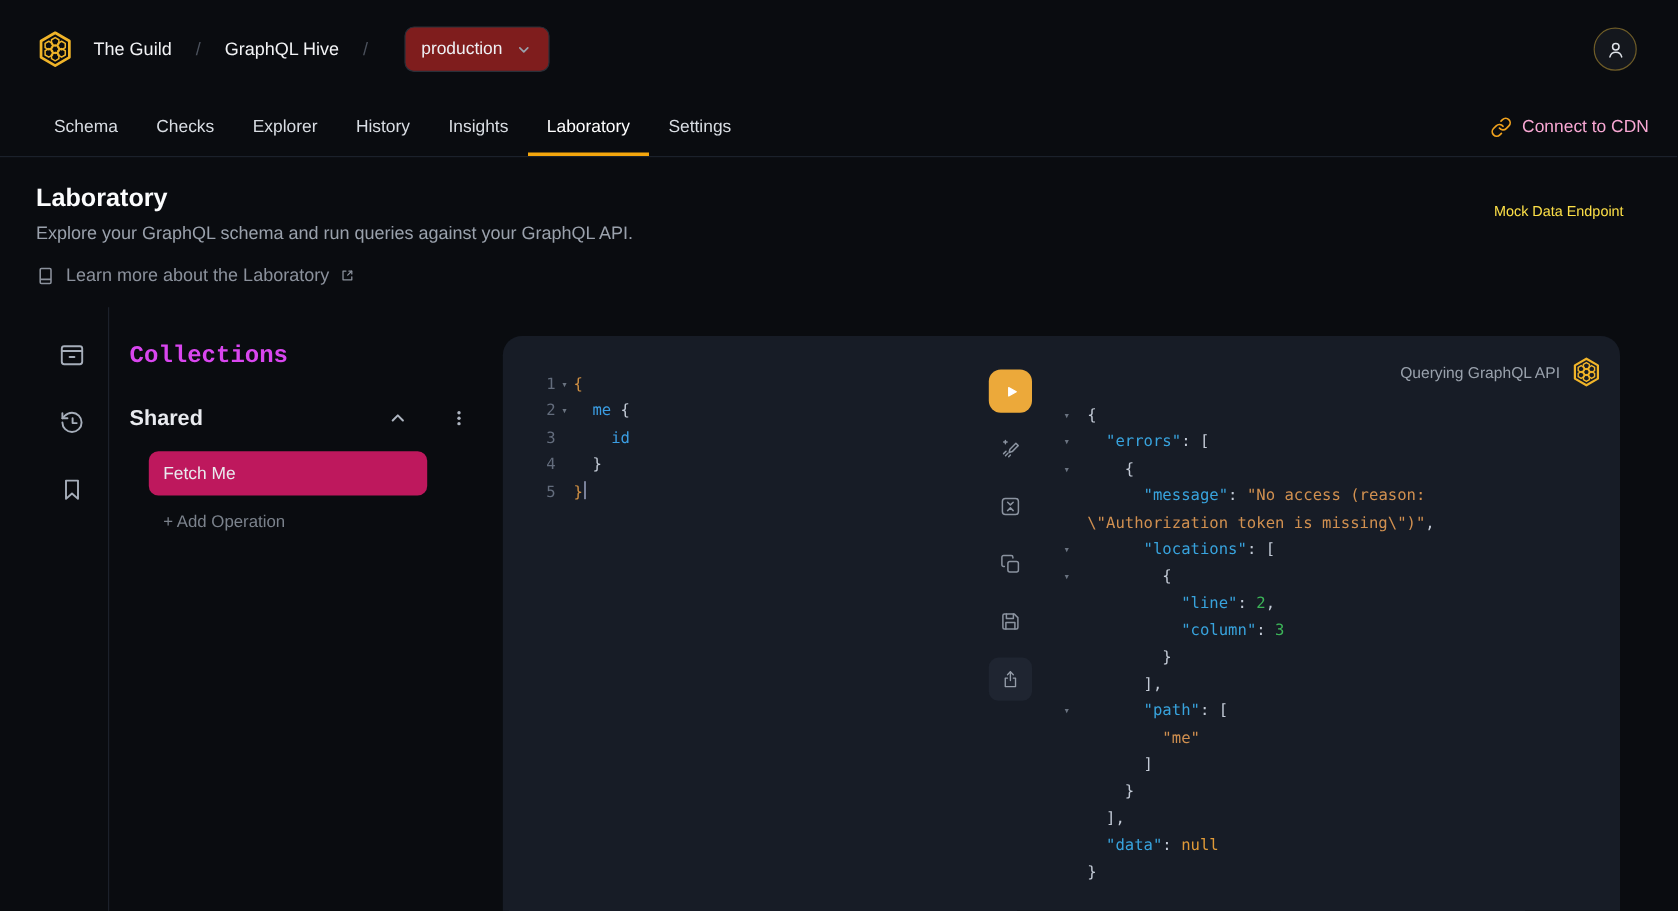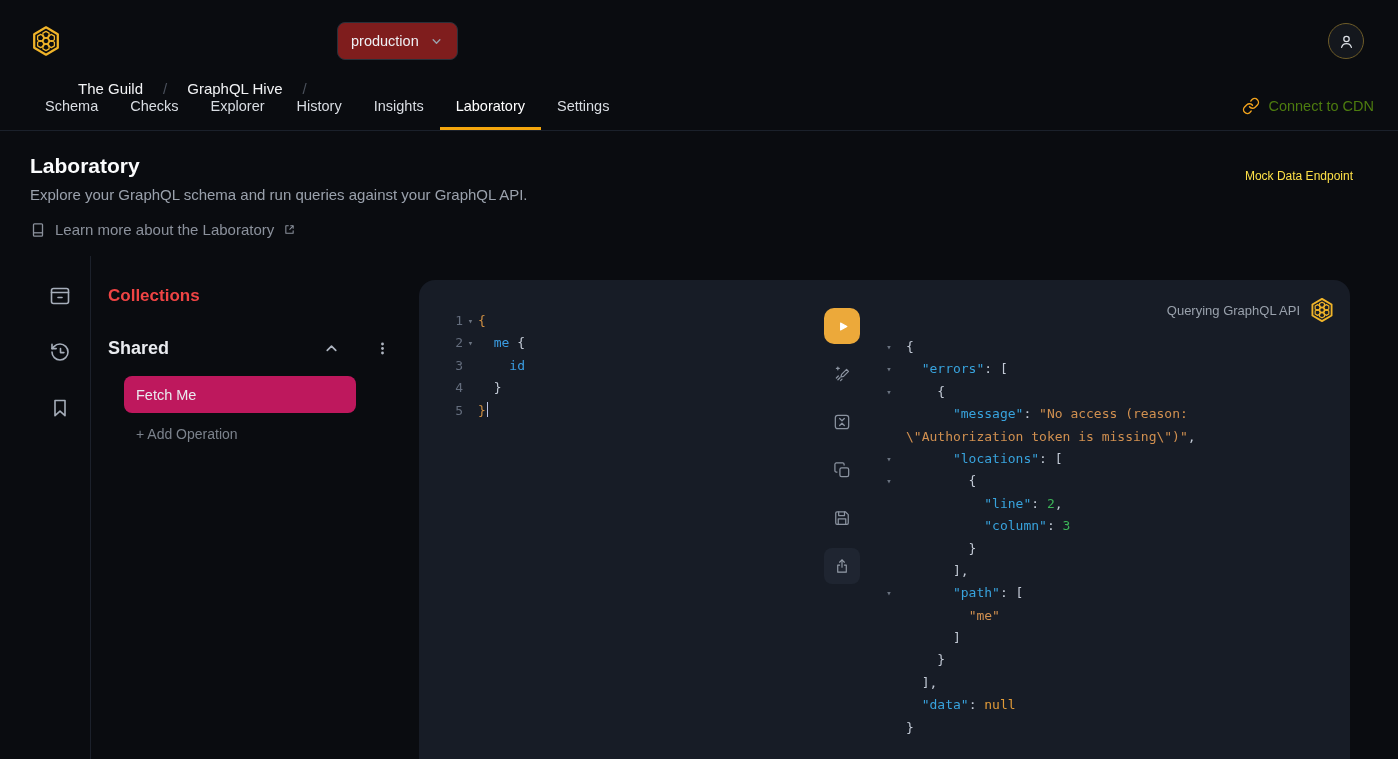--- a/index.html
+++ b/index.html
@@ -4,57 +4,57 @@
 <style>
   html,body{margin:0;padding:0;background:#0a0c10;}
   body{width:1398px;height:759px;position:relative;overflow:hidden;
        font-family:"Liberation Sans",sans-serif;color:#eef0f4;
        -webkit-font-smoothing:antialiased;}
   svg{display:block;}
 
   
   .header{position:absolute;top:0;left:0;right:0;height:82px;}
   .logo{position:absolute;left:30px;top:25px;}
-  .crumbs{position:absolute;left:78px;top:30px;height:22px;display:flex;align-items:center;gap:20px;font-size:15px;margin-top:47px;}
+  .crumbs{position:absolute;left:78px;top:30px;height:22px;display:flex;align-items:center;gap:20px;font-size:15px;}
   .crumb{color:#f2f3f5;}
   .crumb-sep{color:#4b515c;font-size:15px;}
   .target-btn{position:absolute;left:337px;top:22px;height:38px;box-sizing:border-box;
     display:flex;align-items:center;gap:10px;padding:0 13px;background:#7f1d1d;
     border:1px solid #2a3039;border-radius:8px;font-size:14.5px;color:#eef0f4;cursor:pointer;}
   .avatar{position:absolute;right:34px;top:23px;width:36px;height:36px;border-radius:50%;
     box-sizing:border-box;border:1px solid #6e5c28;background:#14171d;
     display:flex;align-items:center;justify-content:center;cursor:pointer;}
 
   
   .nav{position:absolute;top:82px;left:0;right:0;height:48px;border-bottom:1px solid #1b212b;}
   .tabs{position:absolute;left:29px;top:0;height:48px;display:flex;}
   .tab{padding:0 16px;display:flex;align-items:center;font-size:14.5px;color:#d9dde3;cursor:pointer;}
   .tab.active{color:#ffffff;box-shadow:inset 0 -3px 0 #f4a60d;}
   .cdn-link{position:absolute;right:24px;top:0;height:48px;display:flex;align-items:center;gap:8px;
-    color:#4d7c0f;font-size:14.5px;cursor:pointer;}
+    color:#f9a8d4;font-size:14.5px;cursor:pointer;}
 
   
   .page-head{position:absolute;top:130px;left:0;right:0;height:126px;}
   .h1{position:absolute;left:30px;top:24px;font-size:21px;font-weight:700;color:#fbfcfd;}
   .desc{position:absolute;left:30px;top:56px;font-size:15px;color:#9aa1ac;}
   .learn{position:absolute;left:30px;top:91px;display:flex;align-items:center;gap:9px;
     color:#8b919c;font-size:15px;cursor:pointer;}
   .endpoint-title{position:absolute;right:45px;top:39px;font-size:12px;font-weight:400;color:#fde047;}
   .query-row{position:absolute;right:32px;top:74px;display:flex;align-items:center;gap:13px;}
   .query-label{font-size:14px;font-weight:700;color:#f5f6f8;}
   .seg{display:flex;height:28px;border-radius:8px;overflow:hidden;background:#1c1b18;}
   .seg-btn{padding:0 12px;display:flex;align-items:center;font-size:13.5px;color:#6f6b63;cursor:pointer;}
   .seg-btn.active{background:#36322d;color:#f7f5f1;font-weight:600;}
 
   
   .rail{position:absolute;left:0;top:256px;bottom:0;width:91px;box-sizing:border-box;border-right:1px solid #1c212b;}
   .rail-btn{position:absolute;left:48px;width:24px;height:24px;color:#a6aeba;cursor:pointer;}
 
   .collections{position:absolute;left:92px;top:256px;width:327px;bottom:0;}
-  .col-title{position:absolute;left:16px;top:30px;font-size:17px;font-weight:700;color:#ef4444;}
+  .col-title{position:absolute;left:16px;top:30px;font-size:20px;font-weight:700;color:#d946ef;font-family:Liberation Mono, monospace;}
   .group-row{position:absolute;left:16px;right:28px;top:80px;height:24px;display:flex;align-items:center;}
   .group-label{flex:1;font-size:18px;font-weight:600;color:#e9ebef;}
   .group-row .chev{margin-right:34px;cursor:pointer;color:#aeb5c0;}
   .kebab{cursor:pointer;color:#aeb5c0;}
   .op-item{position:absolute;left:32px;top:120px;width:232px;height:37px;box-sizing:border-box;
     background:#be185d;border-radius:8px;display:flex;align-items:center;padding:0 12px;
     font-size:14.5px;color:#e9ebef;cursor:pointer;}
   .add-op{position:absolute;left:44px;top:170px;font-size:14px;color:#7b828c;cursor:pointer;}
 
   

